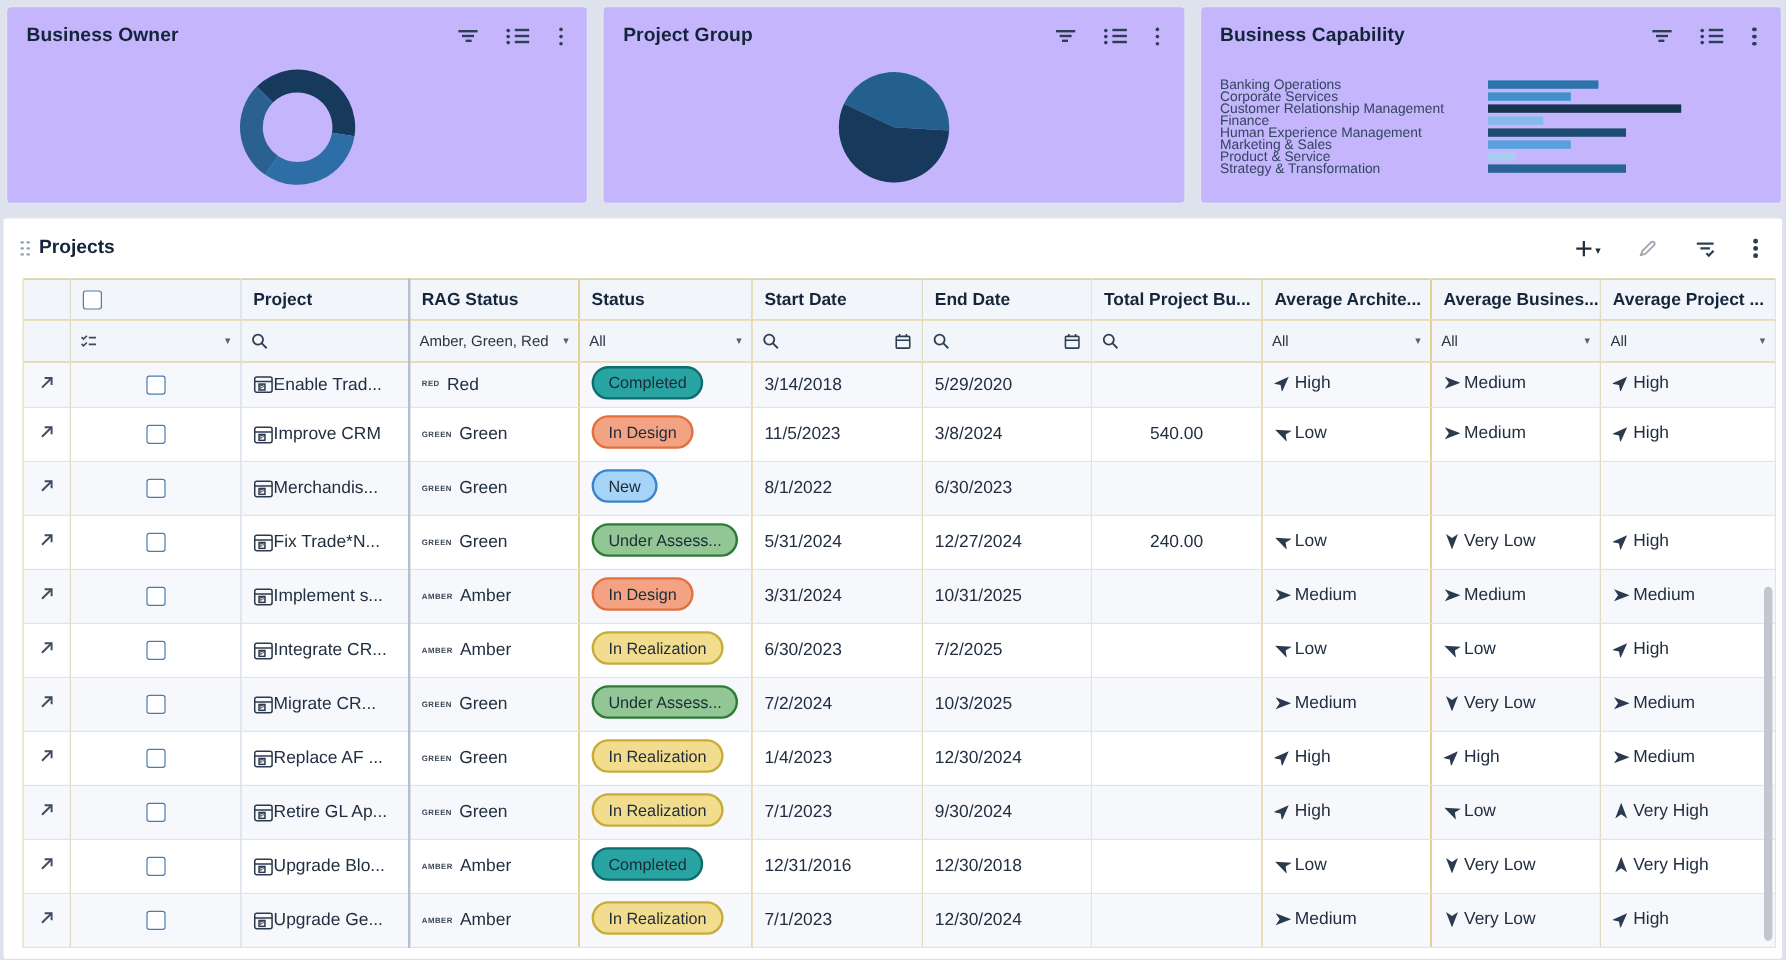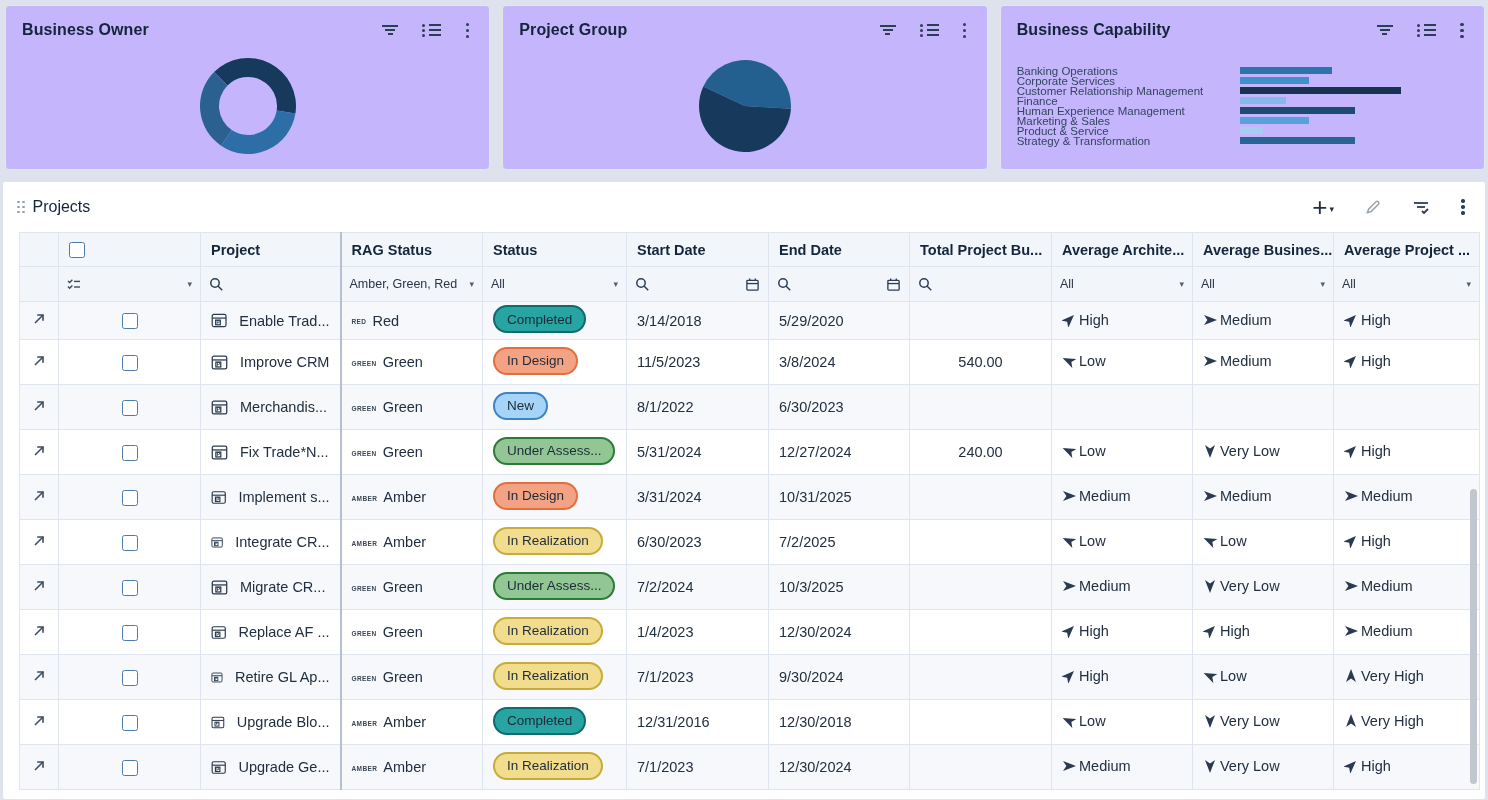--- a/index.html
+++ b/index.html
@@ -29,21 +29,21 @@
   .hbar-row { display:flex; align-items:center; height:10px; }
   .hbar-label { width:218px; text-align:left; font-size:11.5px; line-height:10px; color:#33465f; white-space:nowrap; overflow:visible; flex:none; }
   .hbar-bar { height:7.5px; margin-left:5px; flex:none; }
 
   
   .panel { position:absolute; top:181px; left:2px; right:2px; bottom:0; background:#fff; border:1px solid #dfe3ea; border-radius:3px; }
   .panel-head { height:50px; display:flex; align-items:center; padding:0 20px 0 14px; }
   .grip { display:inline-block; margin-right:8px; cursor:grab; }
   .grip .grow { display:flex; gap:2.5px; margin:2.5px 0; }
   .grip .gdot { width:2.5px; height:2.5px; background:#96a0ae; border-radius:50%; }
-  .panel-title { font-size:16px; font-weight:normal; color:#14243a; }
+  .panel-title { font-size:16px; font-weight:bold; color:#14243a; }
   .panel-tools { margin-left:auto; display:flex; align-items:center; gap:30px; }
   .plus-btn { display:flex; align-items:flex-start; color:#222e3e; cursor:pointer; }
   .plus-sign { font-size:26px; line-height:20px; font-weight:400; }
   .plus-caret { font-size:9px; margin-top:7px; margin-left:2px; color:#222e3e; }
 
   
   table { border-collapse:collapse; table-layout:fixed; margin-left:16px; width:1460px; background:#eab308; }
   th, td { border:1px solid #dee5ef; overflow:hidden; white-space:nowrap; }
   thead tr.hdr th { height:34px; background:#f2f5f9; font-size:14.5px; font-weight:bold; color:#15263c; text-align:left; padding:0 10px; }
   thead tr.flt th { height:35px; background:#f2f5f9; font-weight:normal; padding:0 8px; }
@@ -51,21 +51,21 @@
   .flt-inner .spacer { flex:1; }
   .caret { font-size:9px; color:#55606e; }
   tbody td { height:45px; font-size:14.5px; color:#222f40; padding:0 10px; background:#fff; }
   tbody tr:nth-child(odd) td { background:#f6f8fb; }
   tbody tr.short td { height:38px; }
   td.c-arrow, th.c-arrow { text-align:center; padding:0; }
   td.c-check, th.c-check { text-align:center; }
   td.c-budget { text-align:center; }
   .frozen-r { border-right:2px solid #b4bfcf !important; }
   .checkbox { display:inline-block; width:16px; height:16px; border:1.6px solid #4b7cab; border-radius:2.5px; background:#fff; vertical-align:middle; cursor:pointer; }
-  .proj-cell { display:flex; align-items:center; gap:12px; }
+  .proj-cell { display:flex; align-items:center; gap:0; }
   .rag-tag { font-size:6.5px; font-weight:bold; letter-spacing:.4px; color:#3a4654; margin-right:6px; vertical-align:middle; }
   .pill { display:inline-block; font-size:13.5px; color:#1d2a38; border-radius:14px; padding:4.5px 12px; border:2px solid; max-width:122px; overflow:hidden; white-space:nowrap; }
   .prio { display:inline-flex; align-items:center; gap:3px; }
   .prio svg { flex:none; }
 
   .vscroll { position:absolute; right:8px; top:307px; width:7px; height:295px; background:#c2c7cf; border-radius:4px; }
 </style>
 </head>
 <body>
 

